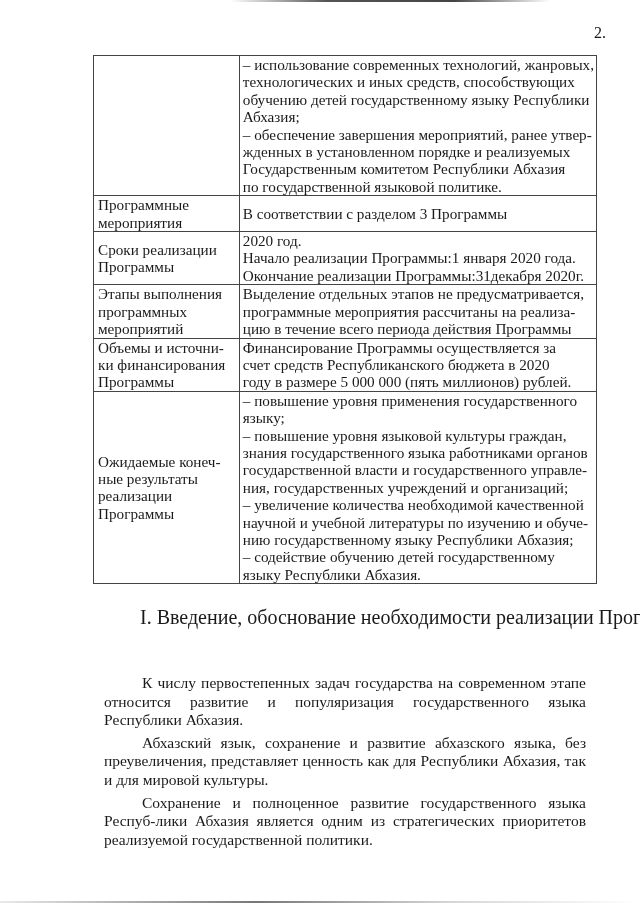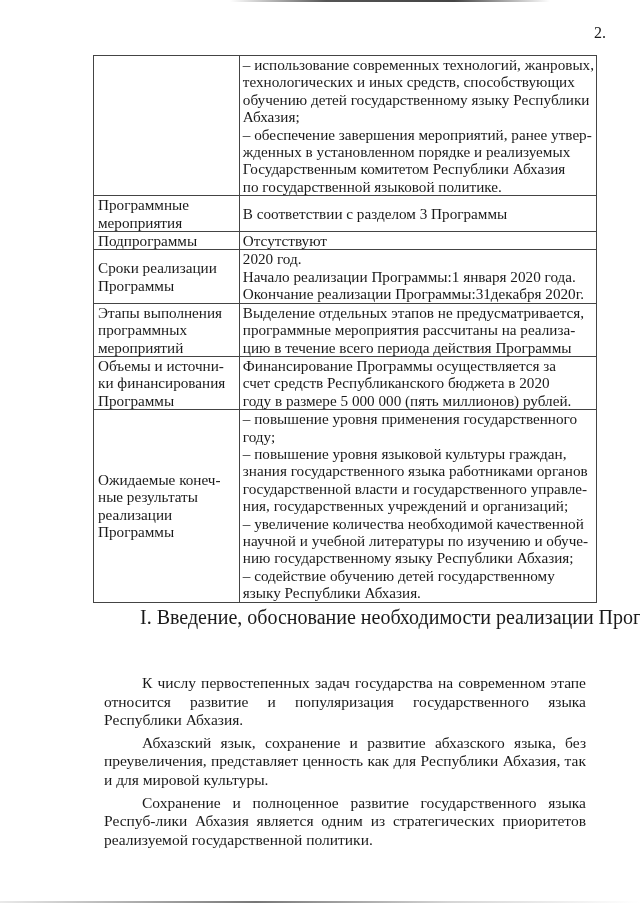--- a/index.html
+++ b/index.html
@@ -50,28 +50,20 @@
       <tr style="height: 35px; margin-left: 36px;">
         <td class="label mid">
           <span class="line">Программные</span>
           <span class="line">мероприятия</span>
         </td>
         <td class="value mid">
           <span class="line">В соответствии с разделом 3 Программы</span>
         </td>
       </tr>
       <tr>
-        <td class="label">
-          <span class="line">Подпрограммы</span>
-        </td>
-        <td class="value">
-          <span class="line"> Отсутствуют</span>
-        </td>
-      </tr>
-      <tr>
         <td class="label mid">
           <span class="line">Сроки реализации</span>
           <span class="line">Программы</span>
         </td>
         <td class="value">
           <span class="line"> 2020 год.</span>
           <span class="line"> Начало реализации Программы:1 января 2020 года.</span>
           <span class="line"> Окончание реализации Программы:31декабря 2020г.</span>
         </td>
       </tr>
@@ -101,21 +93,21 @@
       </tr>
       <tr>
         <td class="label mid">
           <span class="line">Ожидаемые конеч-</span>
           <span class="line">ные результаты</span>
           <span class="line">реализации</span>
           <span class="line">Программы</span>
         </td>
         <td class="value">
           <span class="line">– повышение уровня применения государственного</span>
-          <span class="line">году;</span>
+          <span class="line">языку;</span>
           <span class="line">– повышение уровня языковой культуры граждан,</span>
           <span class="line">знания государственного языка работниками органов</span>
           <span class="line">государственной власти и государственного управле-</span>
           <span class="line">ния, государственных учреждений и организаций;</span>
           <span class="line">– увеличение количества необходимой качественной</span>
           <span class="line">научной и учебной литературы по изучению и обуче-</span>
           <span class="line">нию государственному языку Республики Абхазия;</span>
           <span class="line">– содействие обучению детей государственному</span>
           <span class="line">языку Республики Абхазия.</span>
         </td>

